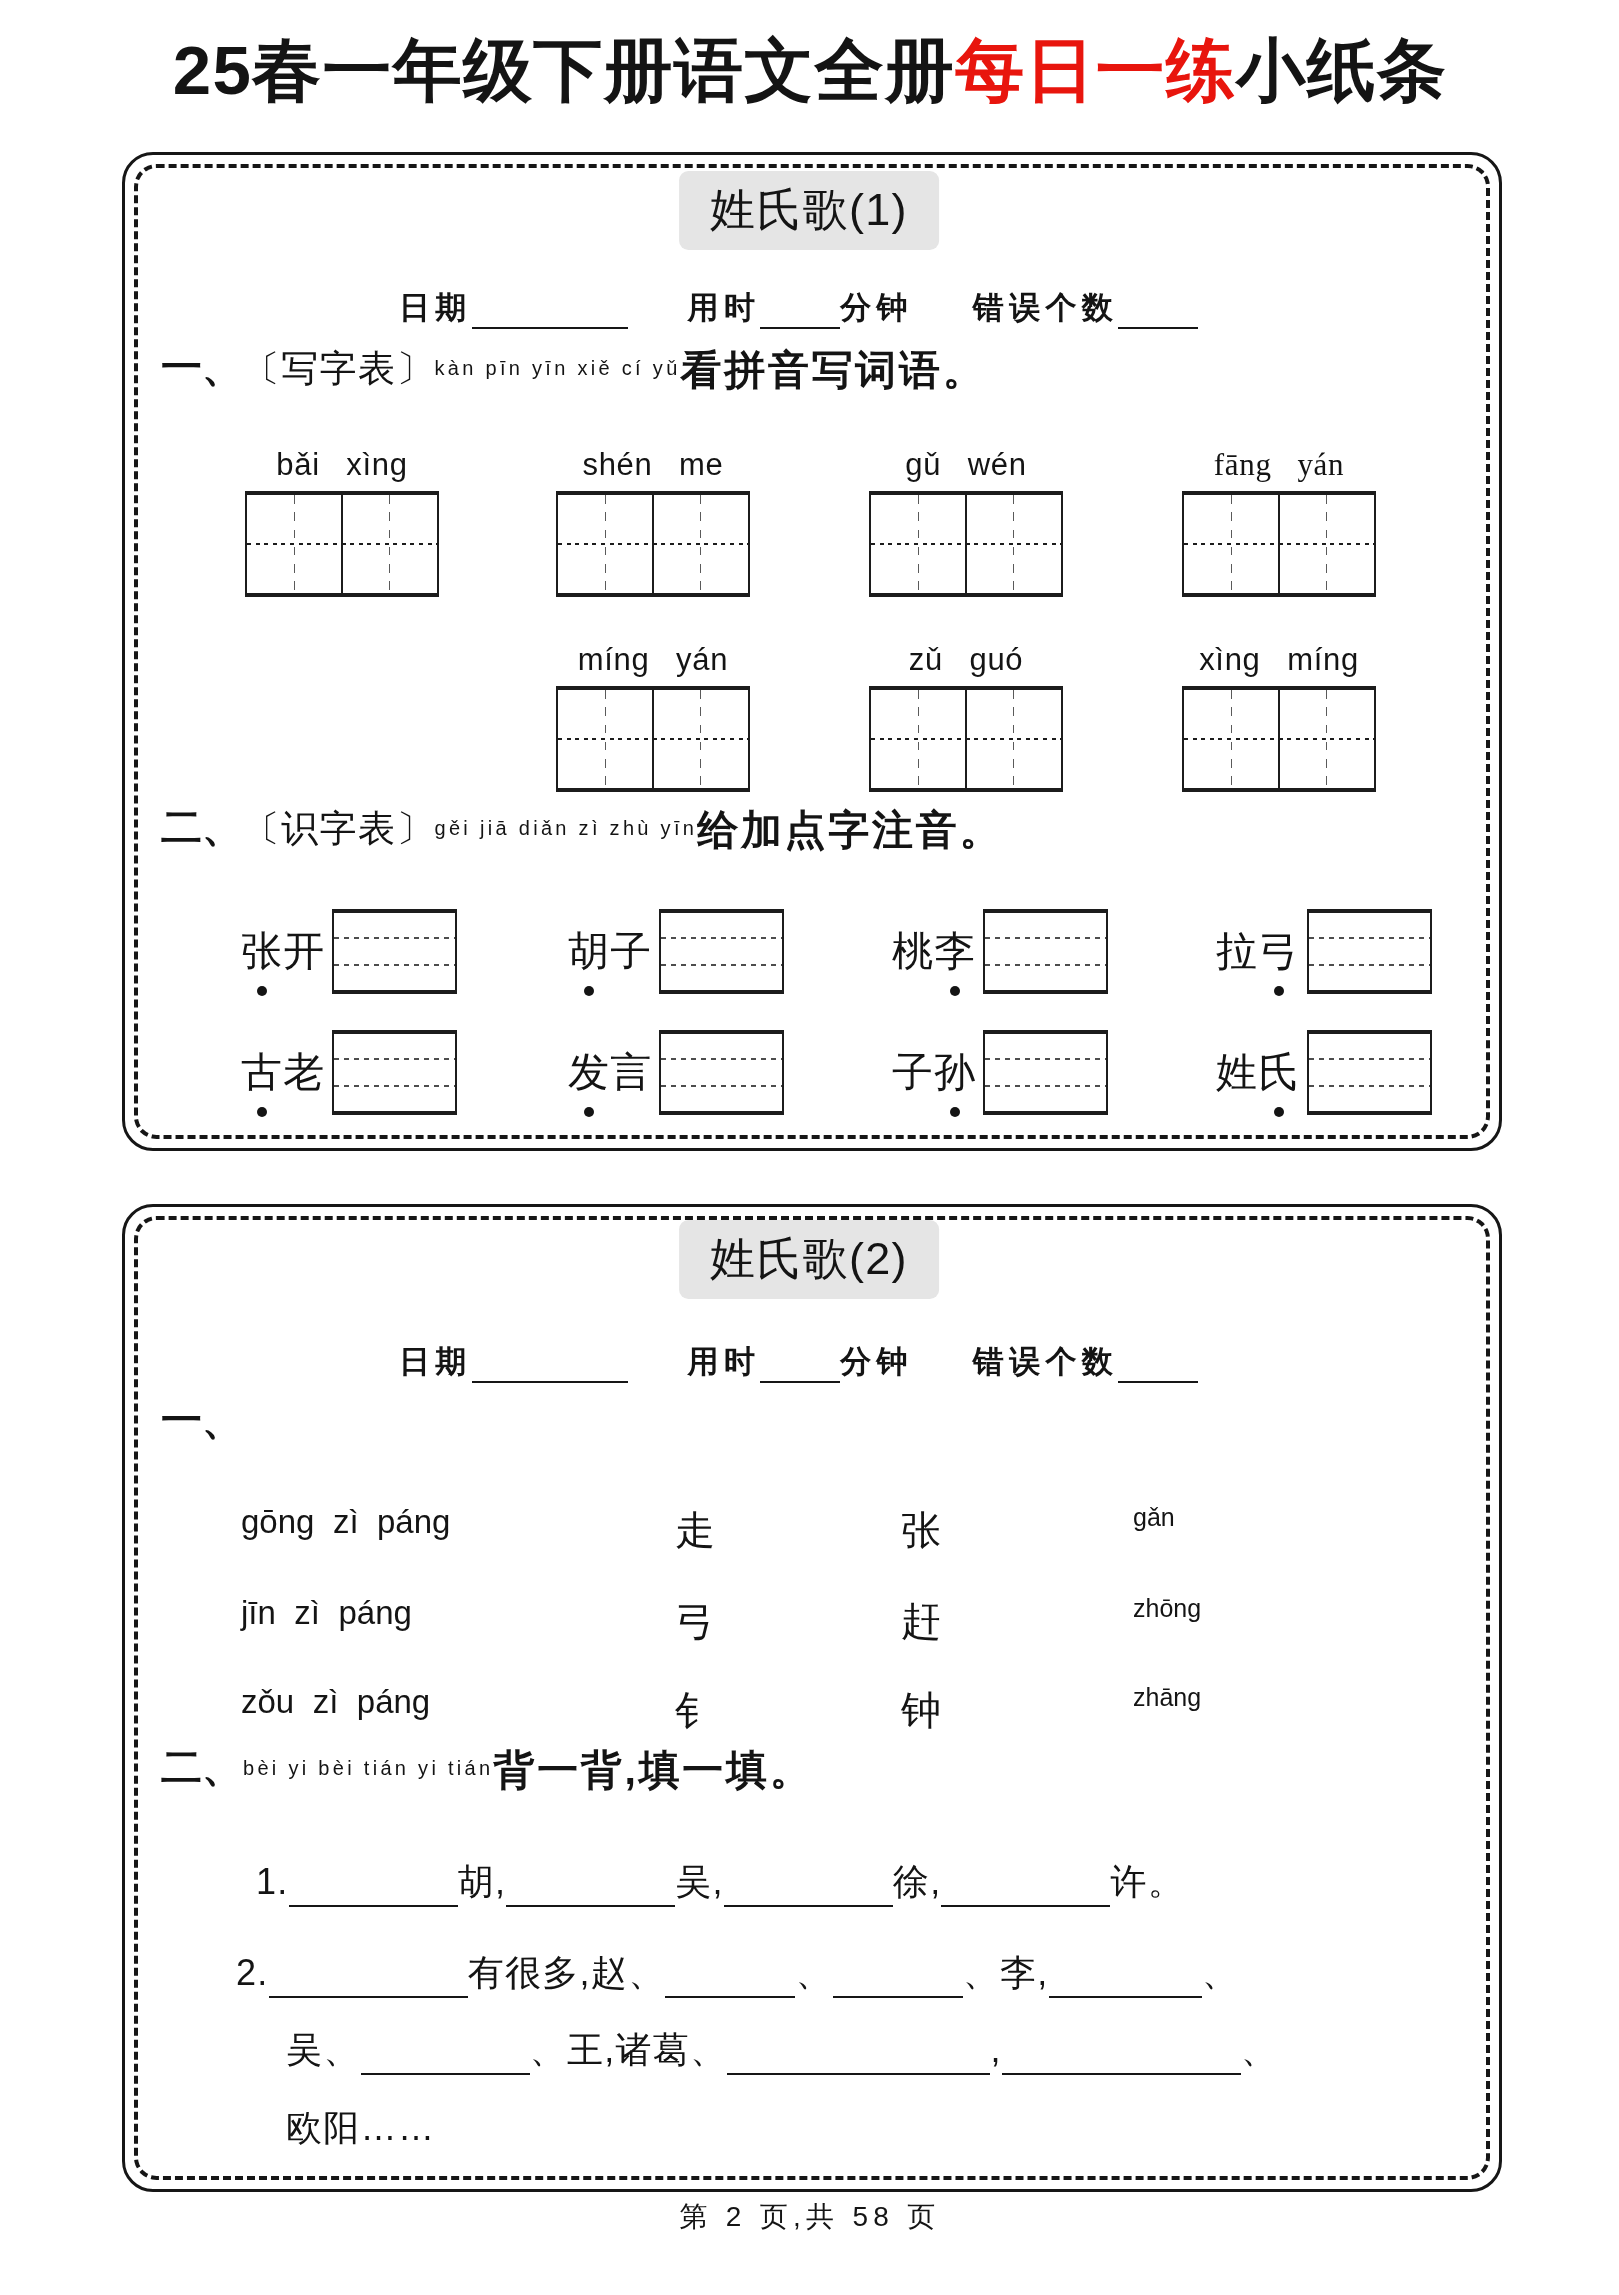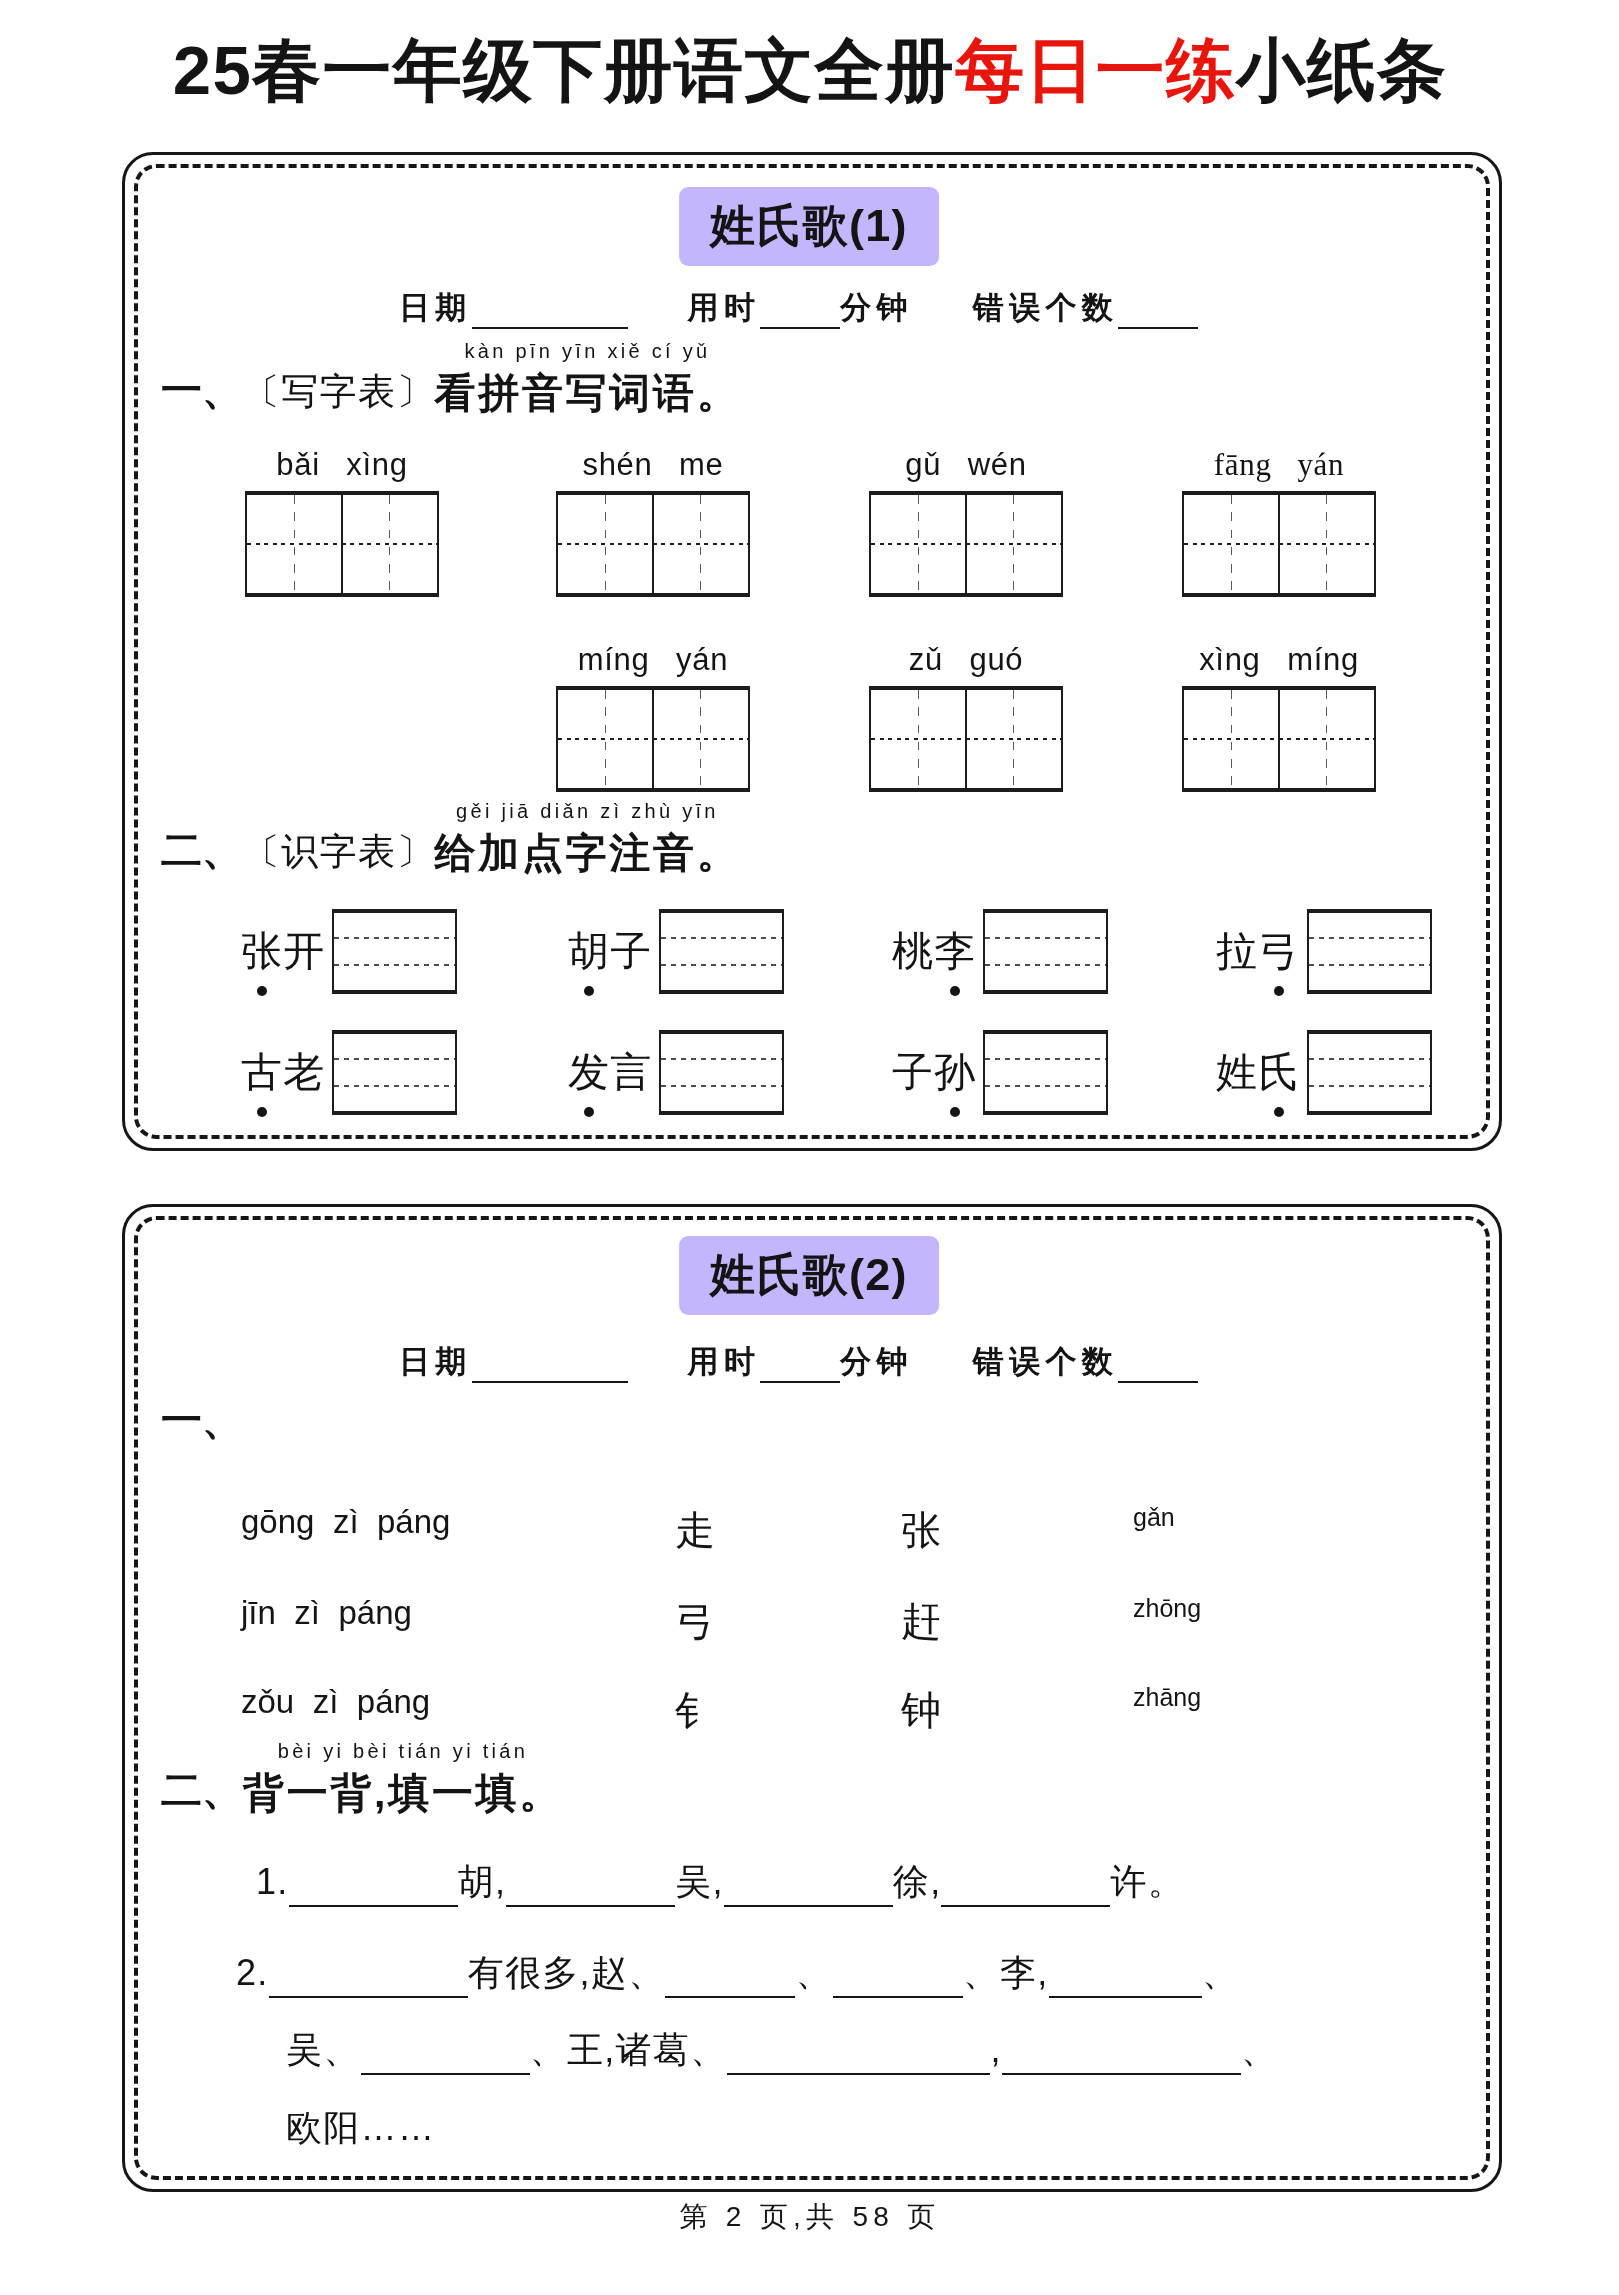--- a/index.html
+++ b/index.html
@@ -17,35 +17,35 @@
 
   
   .panel{position:absolute;border:3.3px solid #161616;border-radius:31px;background:transparent;}
   .panel .inner{position:absolute;inset:9.3px;border:4px dashed #161616;border-radius:22.6px;}
   #panel1{left:122px;top:152px;width:1374px;height:993px;}
   #panel2{left:122px;top:1204px;width:1374px;height:982px;}
 
   
   .badge{
     position:absolute;left:809px;transform:translateX(-50%);
-    background:#c4b5fd;border-radius:9.3px;padding:9.3px 31px;
-    font-size:45px;font-weight:700;letter-spacing:1.3px;z-index:3;white-space:nowrap;margin-top:16px;
+    background:#e5e5e5;border-radius:9.3px;padding:9.3px 31px;
+    font-size:45px;font-weight:400;letter-spacing:1.3px;z-index:3;white-space:nowrap;
   }
 
   
   .meta{position:absolute;font-size:31px;font-weight:600;letter-spacing:5.3px;white-space:nowrap;}
   .meta .blank{display:inline-block;border-bottom:2.7px solid #161616;height:33px;vertical-align:bottom;}
   .meta .w235{width:156px;} .meta .w120{width:80px;}
   .meta .gap{display:inline-block;width:60px;}
 
   
   .qhead{position:absolute;display:flex;align-items:flex-end;white-space:nowrap;}
   .qhead .num{font-size:41px;font-weight:800;padding-bottom:2.7px;}
   .qhead .tag{font-size:37px;font-weight:400;padding-bottom:4px;letter-spacing:1.3px;}
-  .qhead .stack{display:flex;flex-direction:column;align-items:center;}
+  .qhead .stack{display:flex;flex-direction:row;align-items:center;}
   .qhead .py{font-size:20px;font-weight:400;letter-spacing:3.3px;margin-bottom:2.7px;}
   .qhead .zh{font-size:41px;font-weight:800;letter-spacing:2.7px;}
 
   
   .wg{position:absolute;width:194px;text-align:center;}
   .wg .py{font-size:31px;font-weight:400;word-spacing:17.3px;letter-spacing:0.7px;margin-bottom:8px;white-space:nowrap;}
   .wg .tz{
     height:106px;box-sizing:border-box;
     border:2.7px solid #1c1c1c;border-top-width:4.7px;border-bottom-width:4.7px;
     background-image:

